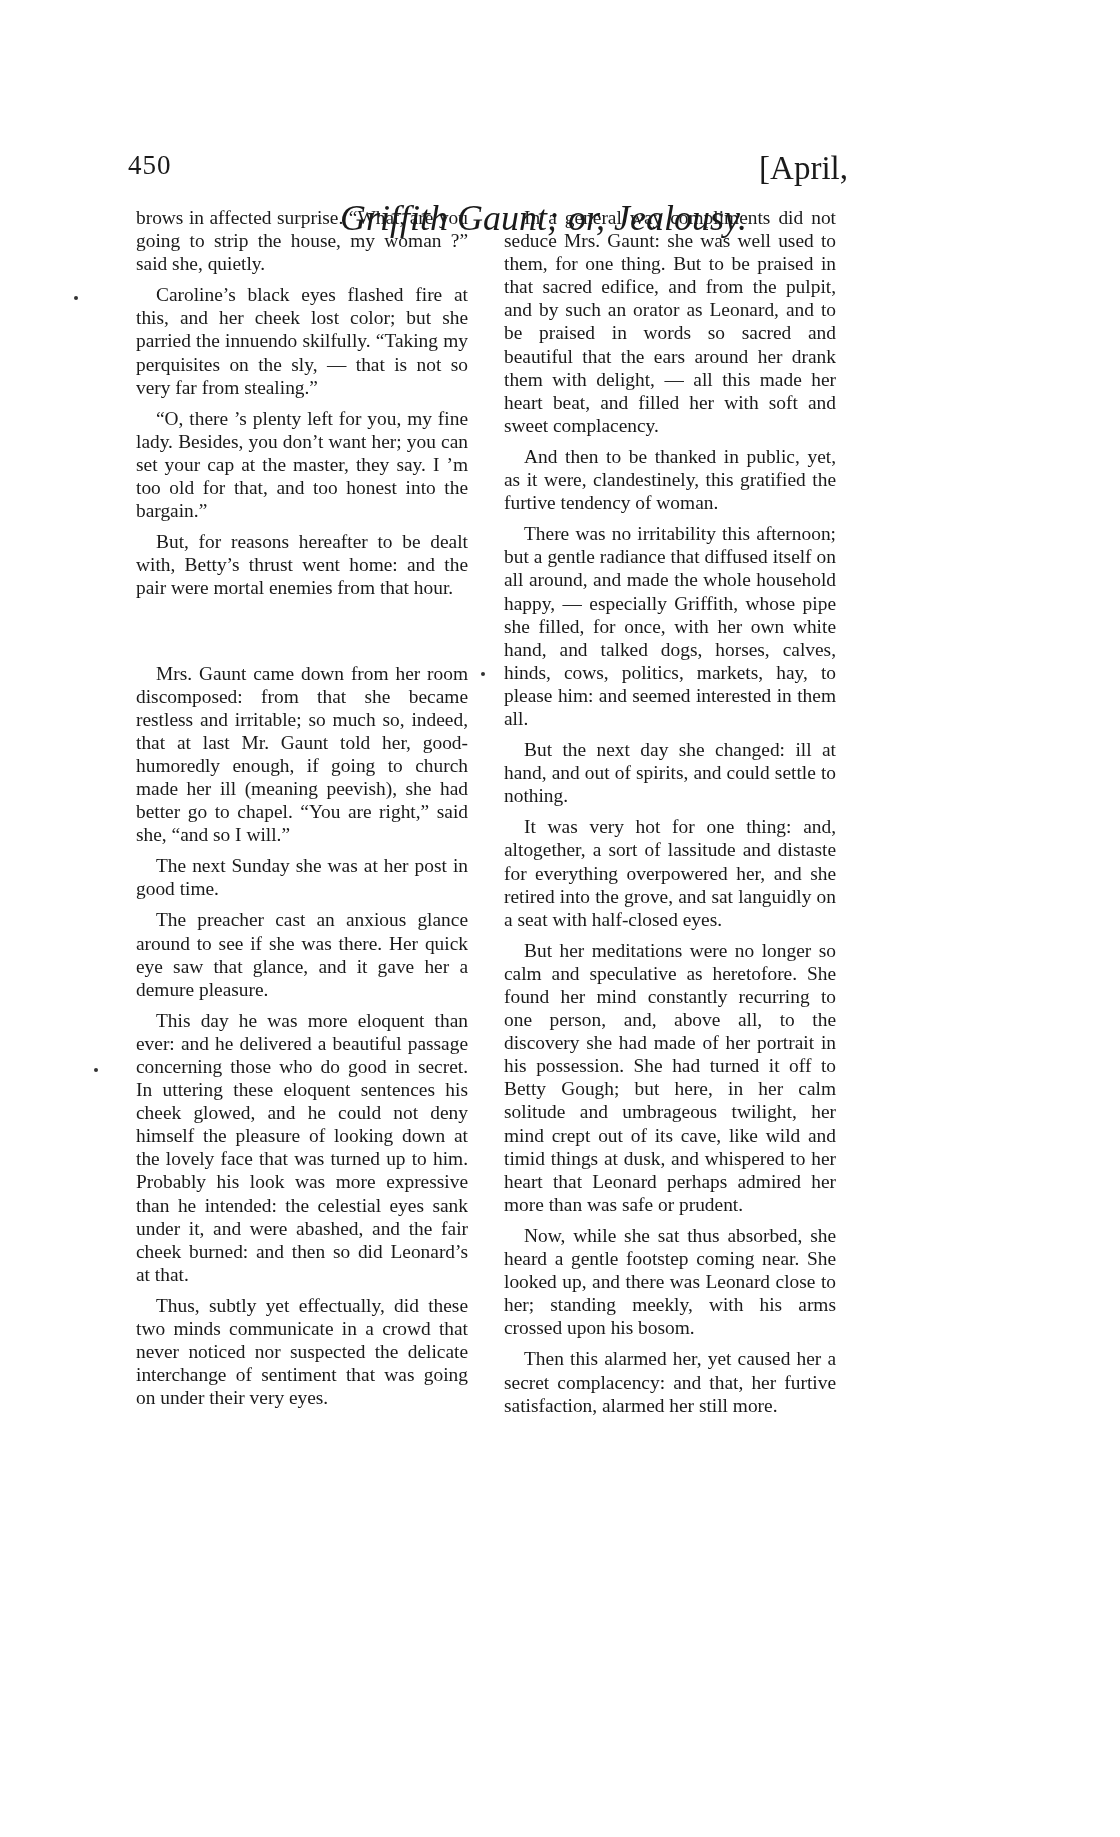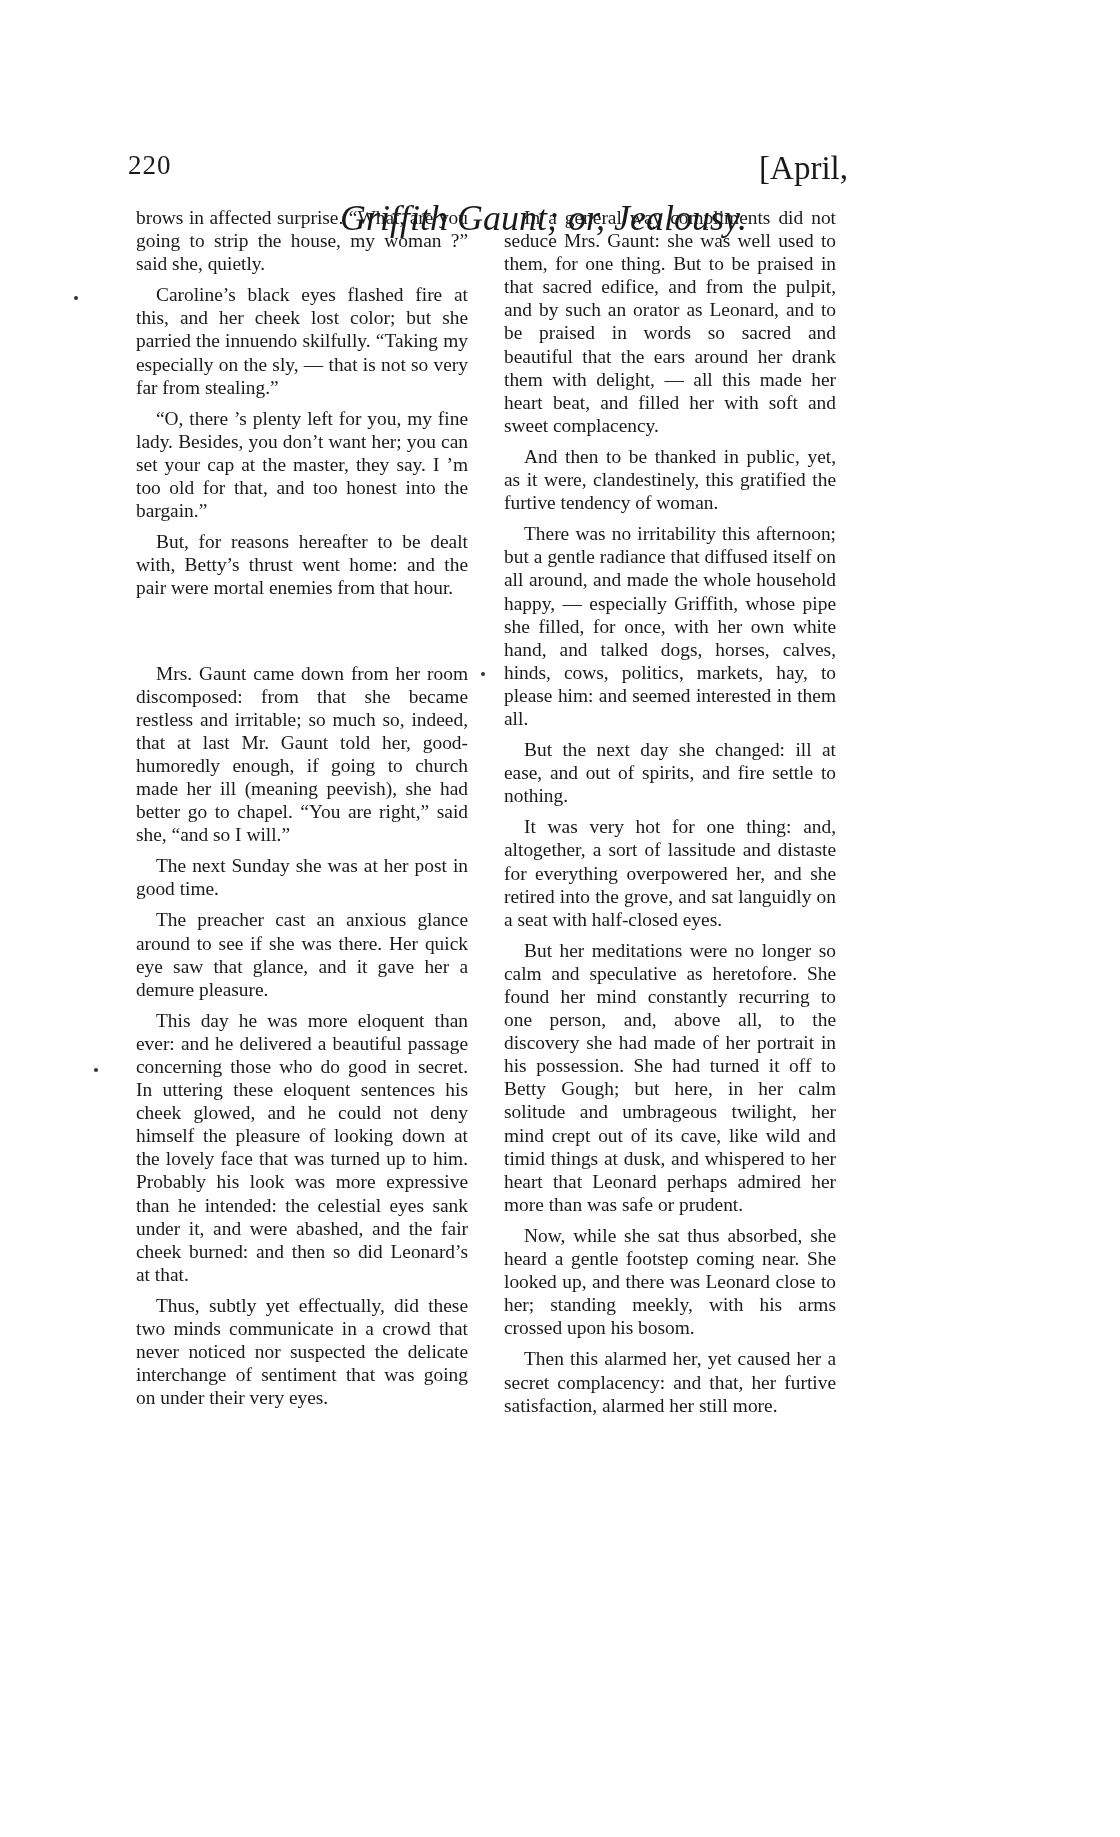--- a/index.html
+++ b/index.html
@@ -14,43 +14,43 @@
   .col-right { left: 496px; }
   .col p { margin: 8px; text-indent: 20px; }
   .col p.noindent { text-indent: 0; }
   .col .gap { height: 46px; }
   .mark { position: absolute; width: 4px; height: 4px; border-radius: 50%; background: #333; }
 </style>
 </head>
 <body>
 
 <div class="header">
-  <span class="page-num">220</span>
+  <span class="page-num">450</span>
   <span class="running-title">Griffith Gaunt; or, Jealousy.</span>
   <span class="month">[April,</span>
 </div>
 
 <div class="col col-left">
   <p class="noindent">brows in affected surprise. “What, are you going to strip the house, my woman ?” said she, quietly.</p>
-  <p>Caroline’s black eyes flashed fire at this, and her cheek lost color; but she parried the innuendo skilfully. “Taking my especially on the sly, — that is not so very far from stealing.”</p>
+  <p>Caroline’s black eyes flashed fire at this, and her cheek lost color; but she parried the innuendo skilfully. “Taking my perquisites on the sly, — that is not so very far from stealing.”</p>
   <p>“O, there ’s plenty left for you, my fine lady. Besides, you don’t want her; you can set your cap at the master, they say. I ’m too old for that, and too honest into the bargain.”</p>
   <p>But, for reasons hereafter to be dealt with, Betty’s thrust went home: and the pair were mortal enemies from that hour.</p>
   <div class="gap"></div>
   <p>Mrs. Gaunt came down from her room discomposed: from that she became restless and irritable; so much so, indeed, that at last Mr. Gaunt told her, good-humoredly enough, if going to church made her ill (meaning peevish), she had better go to chapel. “You are right,” said she, “and so I will.”</p>
   <p>The next Sunday she was at her post in good time.</p>
   <p>The preacher cast an anxious glance around to see if she was there. Her quick eye saw that glance, and it gave her a demure pleasure.</p>
   <p>This day he was more eloquent than ever: and he delivered a beautiful passage concerning those who do good in secret. In uttering these eloquent sentences his cheek glowed, and he could not deny himself the pleasure of looking down at the lovely face that was turned up to him. Probably his look was more expressive than he intended: the celestial eyes sank under it, and were abashed, and the fair cheek burned: and then so did Leonard’s at that.</p>
   <p>Thus, subtly yet effectually, did these two minds communicate in a crowd that never noticed nor suspected the delicate interchange of sentiment that was going on under their very eyes.</p>
 </div>
 
 <div class="col col-right">
   <p>In a general way compliments did not seduce Mrs. Gaunt: she was well used to them, for one thing. But to be praised in that sacred edifice, and from the pulpit, and by such an orator as Leonard, and to be praised in words so sacred and beautiful that the ears around her drank them with delight, — all this made her heart beat, and filled her with soft and sweet complacency.</p>
   <p>And then to be thanked in public, yet, as it were, clandestinely, this gratified the furtive tendency of woman.</p>
   <p>There was no irritability this afternoon; but a gentle radiance that diffused itself on all around, and made the whole household happy, — especially Griffith, whose pipe she filled, for once, with her own white hand, and talked dogs, horses, calves, hinds, cows, politics, markets, hay, to please him: and seemed interested in them all.</p>
-  <p>But the next day she changed: ill at ease, and out of spirits, and fire settle to nothing.</p>
+  <p>But the next day she changed: ill at hand, and out of spirits, and could settle to nothing.</p>
   <p>It was very hot for one thing: and, altogether, a sort of lassitude and distaste for everything overpowered her, and she retired into the grove, and sat languidly on a seat with half-closed eyes.</p>
   <p>But her meditations were no longer so calm and speculative as heretofore. She found her mind constantly recurring to one person, and, above all, to the discovery she had made of her portrait in his possession. She had turned it off to Betty Gough; but here, in her calm solitude and umbrageous twilight, her mind crept out of its cave, like wild and timid things at dusk, and whispered to her heart that Leonard perhaps admired her more than was safe or prudent.</p>
   <p>Now, while she sat thus absorbed, she heard a gentle footstep coming near. She looked up, and there was Leonard close to her; standing meekly, with his arms crossed upon his bosom.</p>
   <p>Then this alarmed her, yet caused her a secret complacency: and that, her furtive satisfaction, alarmed her still more.</p>
 </div>
 
 <span class="mark" style="left:74px; top:296px;"></span>
 <span class="mark" style="left:94px; top:1068px;"></span>
 <span class="mark" style="left:481px; top:672px;"></span>
 

